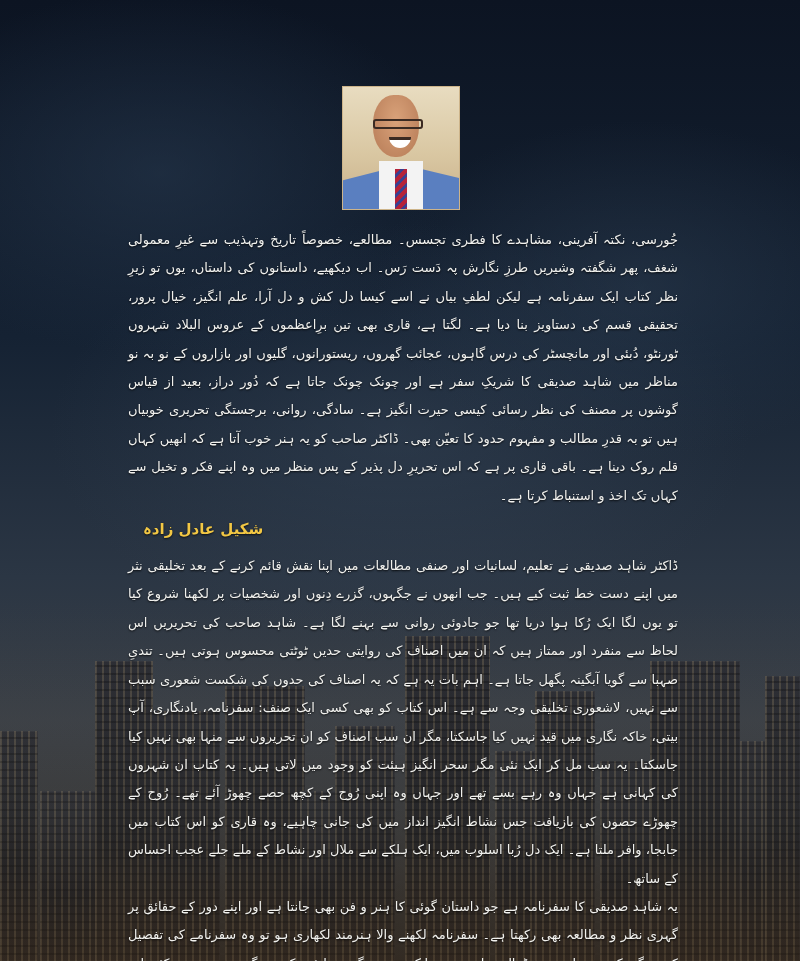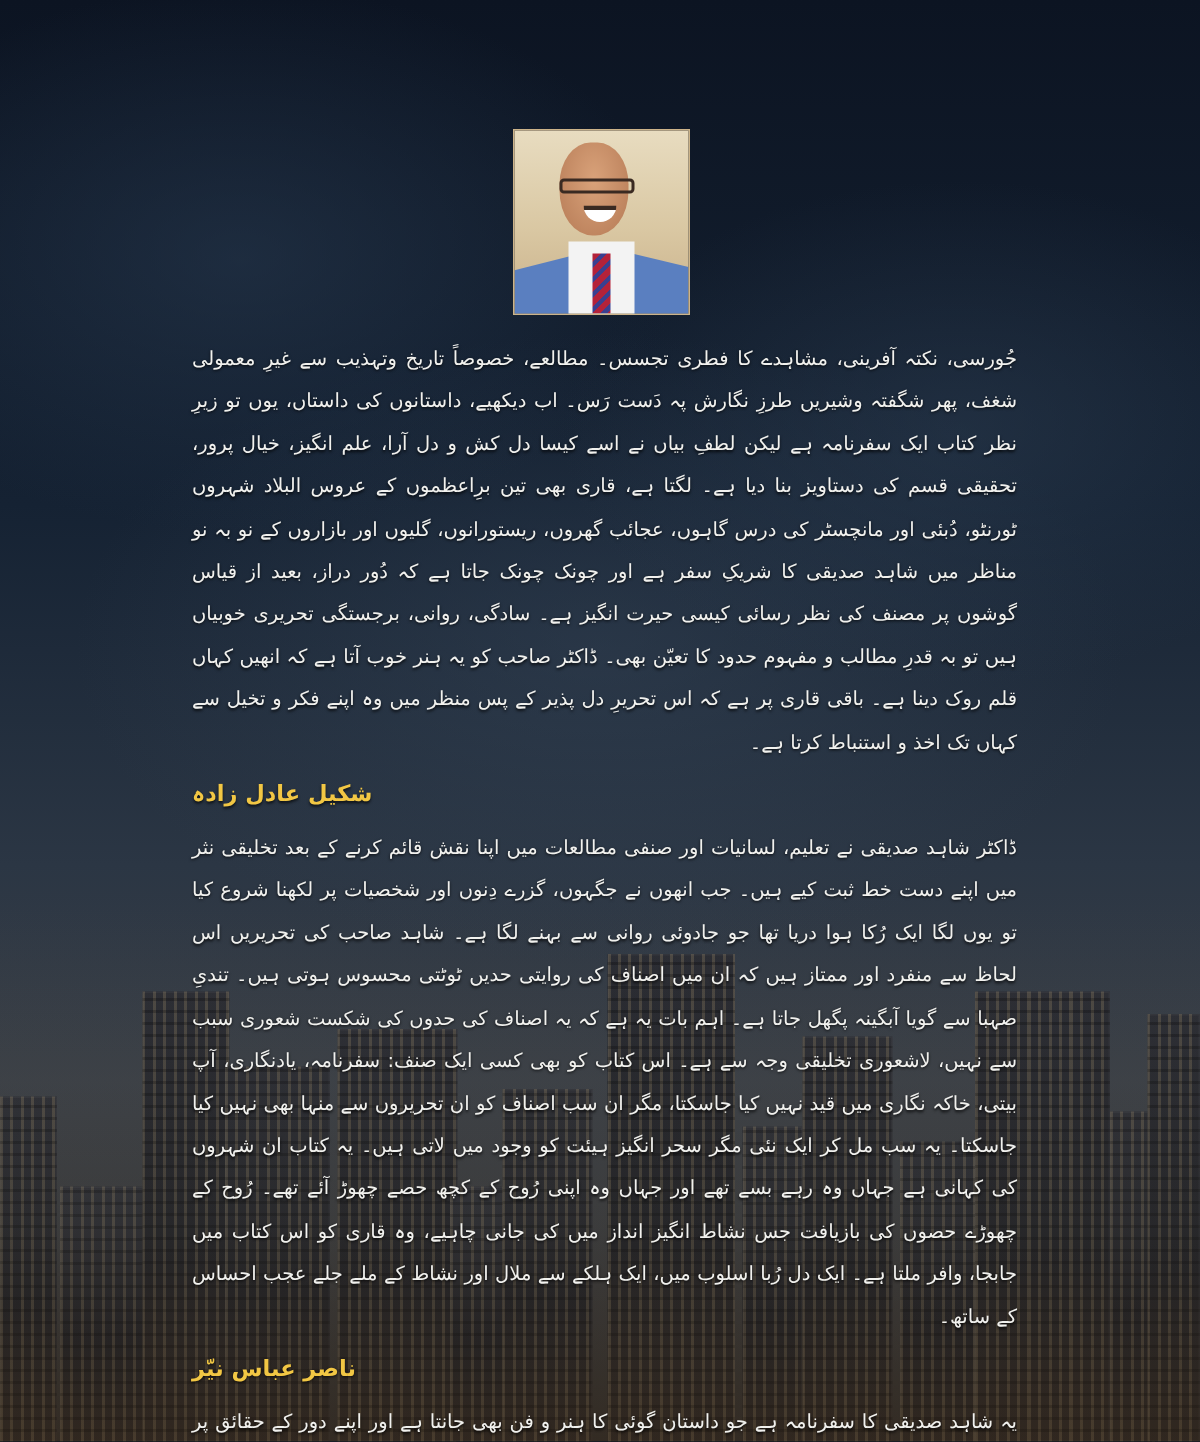--- a/index.html
+++ b/index.html
@@ -28,21 +28,21 @@
   .photo .smile{position:absolute;left:46px;top:50px;width:22px;height:8px;border-radius:0 0 12px 12px;background:#fff;border-top:3px solid #3a2a22;}
   .photo .shirt{position:absolute;left:36px;top:74px;width:44px;height:50px;background:#f3f3f3;}
   .photo .tie{position:absolute;left:52px;top:82px;width:12px;height:40px;
     background:repeating-linear-gradient(135deg,#b3223a 0 4px,#3b3f8f 4px 7px);}
   .photo .jacket-l{position:absolute;left:0;top:80px;width:52px;height:44px;background:#5a7fc0;clip-path:polygon(0 30%,100% 0,70% 100%,0 100%);}
   .photo .jacket-r{position:absolute;right:0;top:80px;width:46px;height:44px;background:#5a7fc0;clip-path:polygon(0 0,100% 25%,100% 100%,20% 100%);}
   .article{position:absolute;left:128px;top:226px;width:550px;direction:rtl;color:#f1f1ee;}
   .para{margin:0;font-size:13px;line-height:28.4px;text-align:justify;text-align-last:right;
     text-shadow:0 1px 2px rgba(0,0,0,.8);}
   .author{direction:rtl;text-align:left;color:#f2c744;font-size:15px;font-weight:bold;
-    margin:6px 0 10px 0;height:26px;line-height:26px;text-shadow:0 1px 2px rgba(0,0,0,.7);}
+    margin:6px 0 10px 15px;height:26px;line-height:26px;text-shadow:0 1px 2px rgba(0,0,0,.7);}
 </style>
 </head>
 <body>
 
 <div class="bg"></div>
 <div class="city">
   <div class="bldg" style="left:0;width:38px;height:230px;"></div>
   <div class="bldg" style="left:40px;width:60px;height:170px;"></div>
   <div class="bldg" style="left:95px;width:58px;height:300px;"></div>
   <div class="bldg" style="left:150px;width:70px;height:250px;"></div>
@@ -67,17 +67,16 @@
   <div class="head"></div>
   <div class="glasses"></div>
   <div class="smile"></div>
 </div>
 
 <div class="article">
   <p class="para">جُورسی، نکتہ آفرینی، مشاہدے کا فطری تجسس۔ مطالعے، خصوصاً تاریخ وتہذیب سے غیرِ معمولی شغف، پھر شگفتہ وشیریں طرزِ نگارش پہ دَست رَس۔ اب دیکھیے، داستانوں کی داستاں، یوں تو زیرِ نظر کتاب ایک سفرنامہ ہے لیکن لطفِ بیاں نے اسے کیسا دل کش و دل آرا، علم انگیز، خیال پرور، تحقیقی قسم کی دستاویز بنا دیا ہے۔ لگتا ہے، قاری بھی تین برِاعظموں کے عروس البلاد شہروں ٹورنٹو، دُبئی اور مانچسٹر کی درس گاہوں، عجائب گھروں، ریستورانوں، گلیوں اور بازاروں کے نو بہ نو مناظر میں شاہد صدیقی کا شریکِ سفر ہے اور چونک چونک جاتا ہے کہ دُور دراز، بعید از قیاس گوشوں پر مصنف کی نظر رسائی کیسی حیرت انگیز ہے۔ سادگی، روانی، برجستگی تحریری خوبیاں ہیں تو بہ قدرِ مطالب و مفہوم حدود کا تعیّن بھی۔ ڈاکٹر صاحب کو یہ ہنر خوب آتا ہے کہ انھیں کہاں قلم روک دینا ہے۔ باقی قاری پر ہے کہ اس تحریرِ دل پذیر کے پس منظر میں وہ اپنے فکر و تخیل سے کہاں تک اخذ و استنباط کرتا ہے۔</p>
   <div class="author">شکیل عادل زادہ</div>
 
   <p class="para">ڈاکٹر شاہد صدیقی نے تعلیم، لسانیات اور صنفی مطالعات میں اپنا نقش قائم کرنے کے بعد تخلیقی نثر میں اپنے دست خط ثبت کیے ہیں۔ جب انھوں نے جگہوں، گزرے دِنوں اور شخصیات پر لکھنا شروع کیا تو یوں لگا ایک رُکا ہوا دریا تھا جو جادوئی روانی سے بہنے لگا ہے۔ شاہد صاحب کی تحریریں اس لحاظ سے منفرد اور ممتاز ہیں کہ ان میں اصناف کی روایتی حدیں ٹوٹتی محسوس ہوتی ہیں۔ تندیِ صہبا سے گویا آبگینہ پگھل جاتا ہے۔ اہم بات یہ ہے کہ یہ اصناف کی حدوں کی شکست شعوری سبب سے نہیں، لاشعوری تخلیقی وجہ سے ہے۔ اس کتاب کو بھی کسی ایک صنف: سفرنامہ، یادنگاری، آپ بیتی، خاکہ نگاری میں قید نہیں کیا جاسکتا، مگر ان سب اصناف کو ان تحریروں سے منہا بھی نہیں کیا جاسکتا۔ یہ سب مل کر ایک نئی مگر سحر انگیز ہیئت کو وجود میں لاتی ہیں۔ یہ کتاب ان شہروں کی کہانی ہے جہاں وہ رہے بسے تھے اور جہاں وہ اپنی رُوح کے کچھ حصے چھوڑ آئے تھے۔ رُوح کے چھوڑے حصوں کی بازیافت جس نشاط انگیز انداز میں کی جانی چاہیے، وہ قاری کو اس کتاب میں جابجا، وافر ملتا ہے۔ ایک دل رُبا اسلوب میں، ایک ہلکے سے ملال اور نشاط کے ملے جلے عجب احساس کے ساتھ۔</p>
-  <div class="author">ناصر عباس نیّر</div>
 
   <p class="para"><span>یہ شاہد صدیقی کا سفرنامہ ہے جو داستان گوئی کا ہنر و فن بھی جانتا ہے اور اپنے دور کے حقائق پر گہری نظر و مطالعہ بھی رکھتا ہے۔ سفرنامہ لکھنے والا ہنرمند لکھاری ہو تو وہ سفرنامے کی تفصیل کو زندگی کے سفرنامے میں ڈھال دیتا ہے۔ پھر ایک عدد زندگی تنہا فرد کی زندگی نہیں ہوتی، کئی اور زندگیاں بھی اس کے ساتھ سفر میں ہوتی ہیں۔ ان کی زندگیوں کو اپنی زندگی کے ساتھ ہم سفر بنا کر ہم آہنگ کرنا ہی دراصل سفرنامہ لکھنے کا ہنر ہے۔ شاہد صدیقی نے ایک داستان گو کے انداز میں اپنا سفر یوں بیان کیا ہے کہ دیکھا بھالا منظر بھی ایک نئے رُخ سے نگاہ کے سامنے آجاتا ہے۔ </span></p>
 
 </div>
 
 </body></html>

